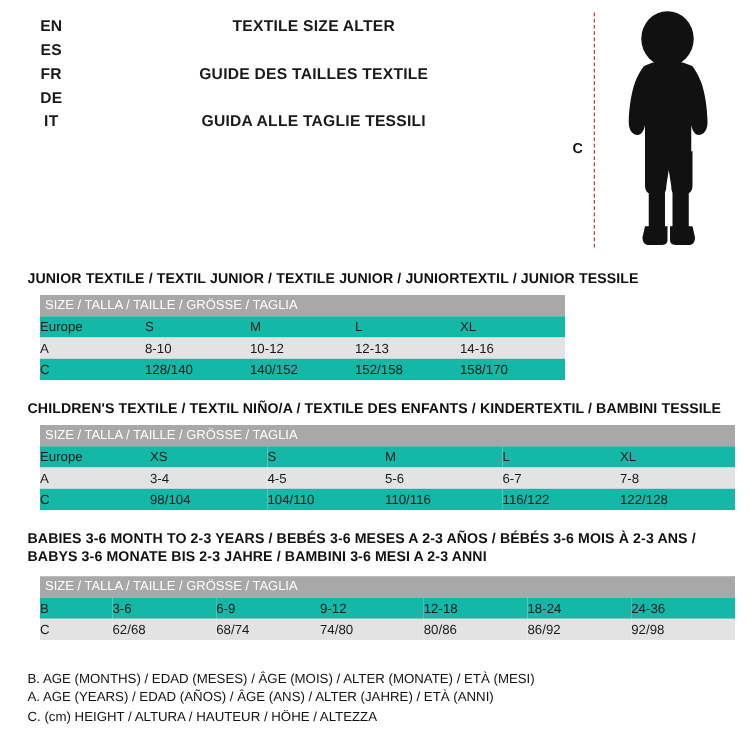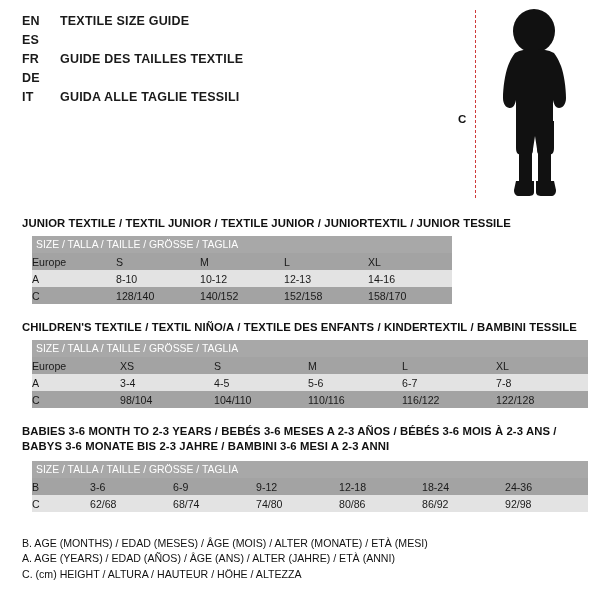--- a/index.html
+++ b/index.html
@@ -28,20 +28,21 @@
     left: 22px;
     width: 420px;
   }
   .lang-row {
     display: flex;
     align-items: baseline;
     height: 19px;
     font-size: 12.5px;
     font-weight: bold;
     letter-spacing: 0.2px;
+    text-align: center;
   }
   .lang-code {
     width: 38px;
     flex: 0 0 38px;
   }
   .lang-text {
     flex: 1 1 auto;
   }
 
   
@@ -106,21 +107,21 @@
     color: #ffffff;
     font-weight: normal;
     font-size: 10.4px;
     padding-left: 4px;
     height: 17px;
   }
   tr.shade td {
     background: #e3e3e3;
   }
   tr.plain td {
-    background: #a3a3a3;
+    background: #14b8a6;
   }
   td.label-col {
     padding-left: 4px;
   }
 
   
   .legend {
     position: absolute;
     left: 22px;
     bottom: 18px;
@@ -133,21 +134,21 @@
   }
 </style>
 </head>
 <body>
 
 <div class="page">
 
   <div class="lang-block">
     <div class="lang-row">
       <span class="lang-code">EN</span>
-      <span class="lang-text">TEXTILE SIZE GUIDE</span>
+      <span class="lang-text">TEXTILE SIZE ALTER</span>
     </div>
     <div class="lang-row">
       <span class="lang-code">ES</span>
     </div>
     <div class="lang-row">
       <span class="lang-code">FR</span>
       <span class="lang-text">GUIDE DES TAILLES TEXTILE</span>
     </div>
     <div class="lang-row">
       <span class="lang-code">DE</span>

